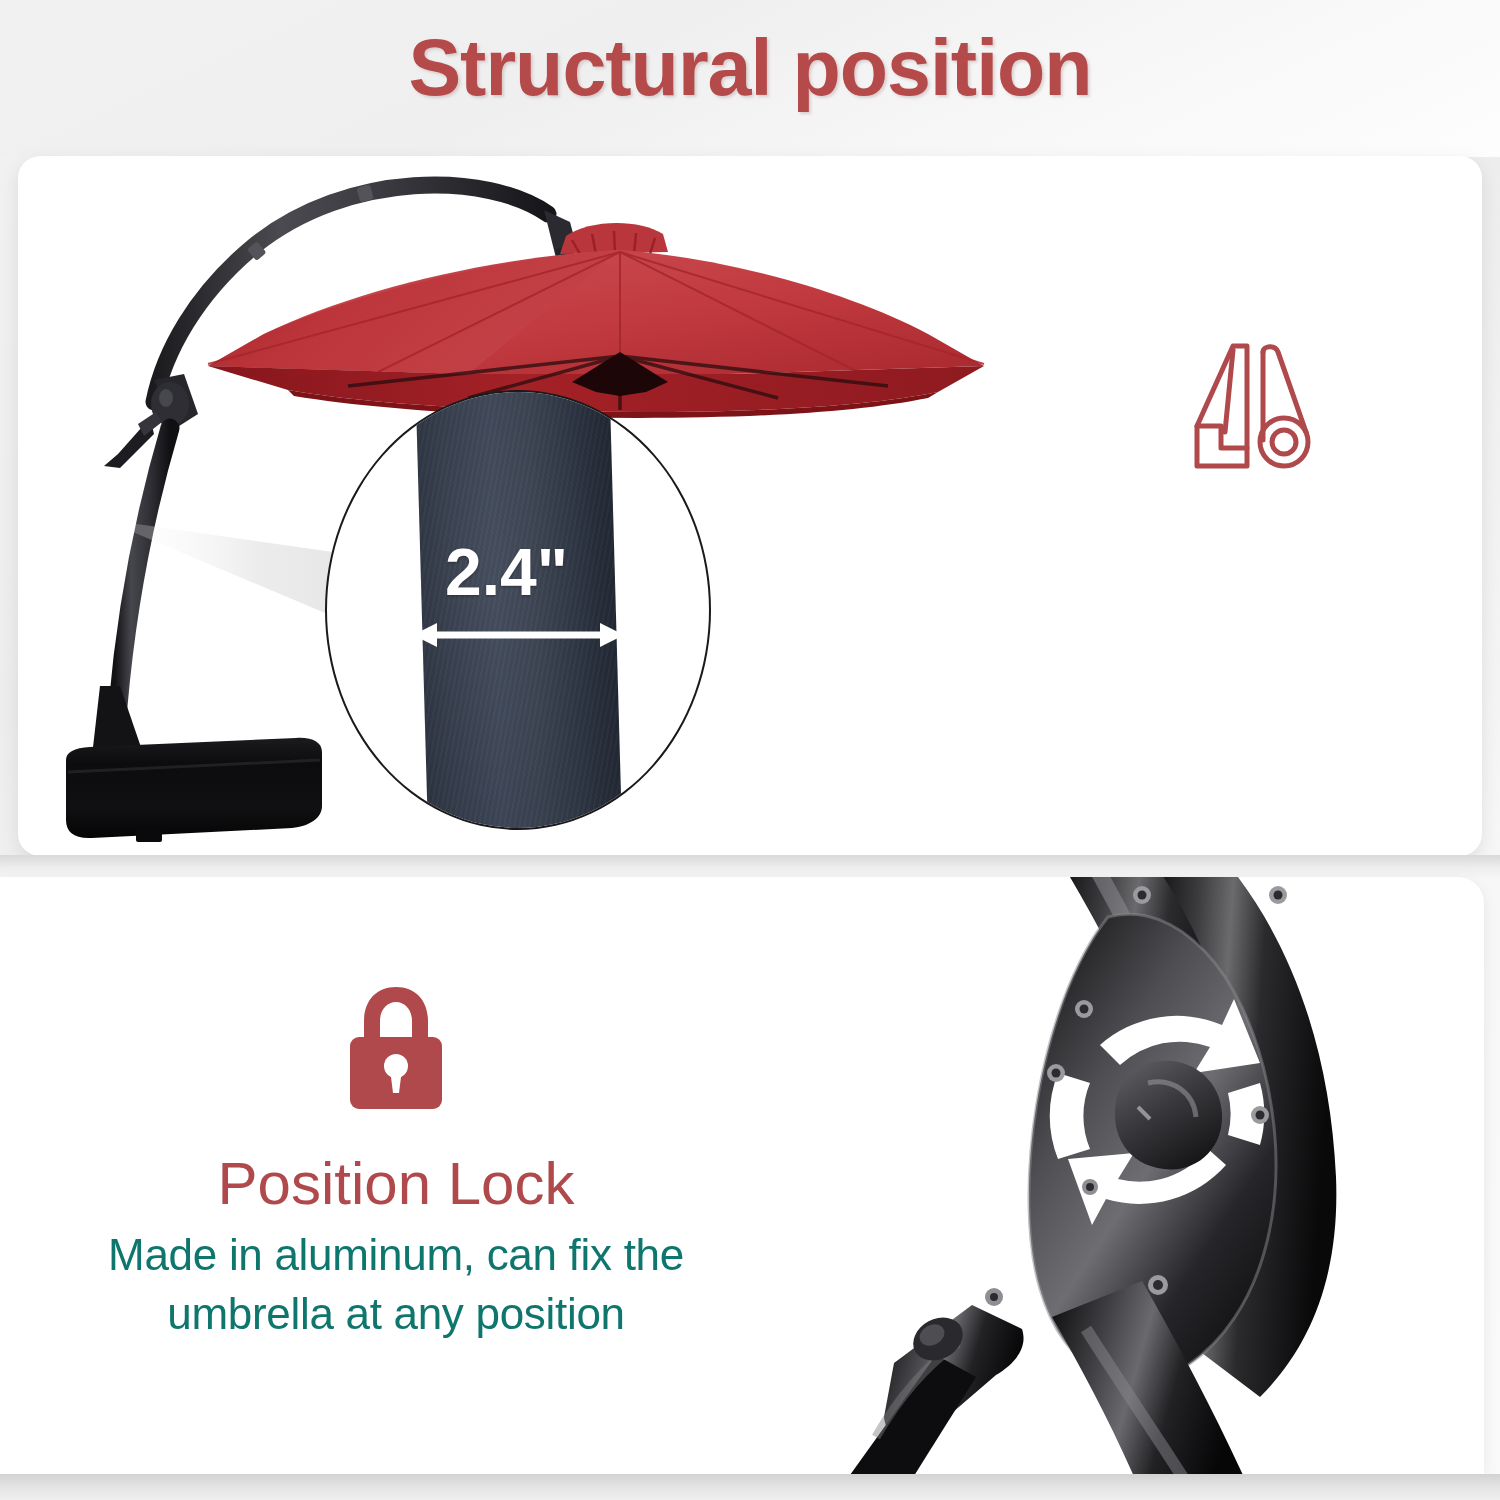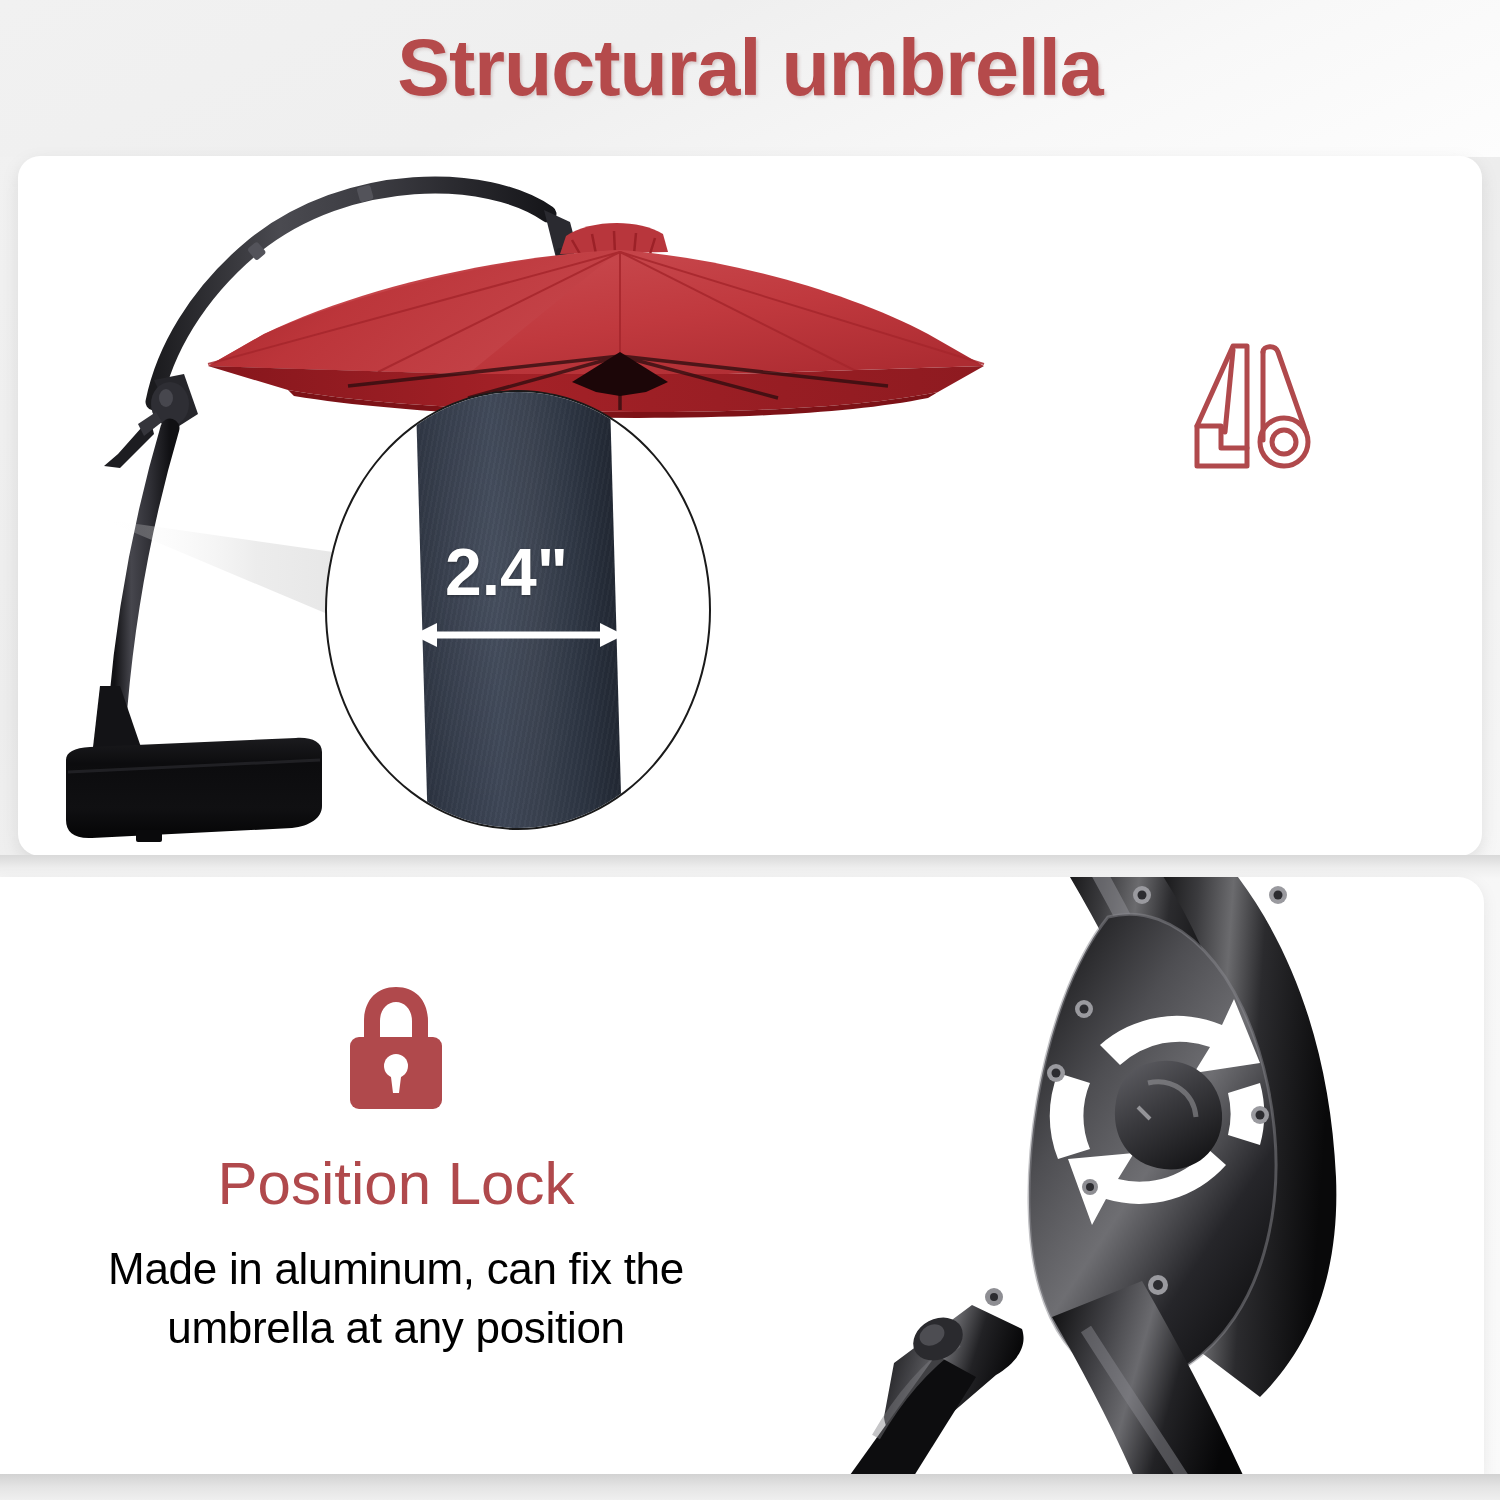--- a/index.html
+++ b/index.html
@@ -181,47 +181,47 @@
   .lock-icon {
     width: 108px; height: 132px;
     margin: 0 auto 36px auto;
     display: block;
   }
   .lock-title {
     font-size: 60px;
     font-weight: 400;
     color: #b0494c;
     letter-spacing: 0px;
-    margin-bottom: 22px;
+    margin-bottom: 8px;
     font-family: "Liberation Sans", sans-serif;
   }
   .lock-body {
     font-size: 44px;
     font-weight: 400;
     line-height: 1.34;
-    color: #000000;
+    color: #0f766e;
     letter-spacing: -0.3px;
     font-family: "Liberation Sans", sans-serif;
   }
 
   
   .hinge-stage {
     position: absolute;
     left: 790px; top: 0px;
     width: 694px; height: 598px;
     overflow: hidden;
   }
 </style>
 </head>
 <body>
 
 <div id="page">
 
   <div class="header-band"></div>
-  <div class="page-title">Structural umbrella</div>
+  <div class="page-title">Structural position</div>
 
   <div class="card-top">
 
     <div class="umbrella-stage">
 
       <svg class="arm-arc" viewBox="0 0 560 640">
         <defs>
           <linearGradient id="armG" x1="0" y1="0" x2="1" y2="0">
             <stop offset="0%" stop-color="#1b1b1e"></stop>
             <stop offset="32%" stop-color="#4a4a50"></stop>

